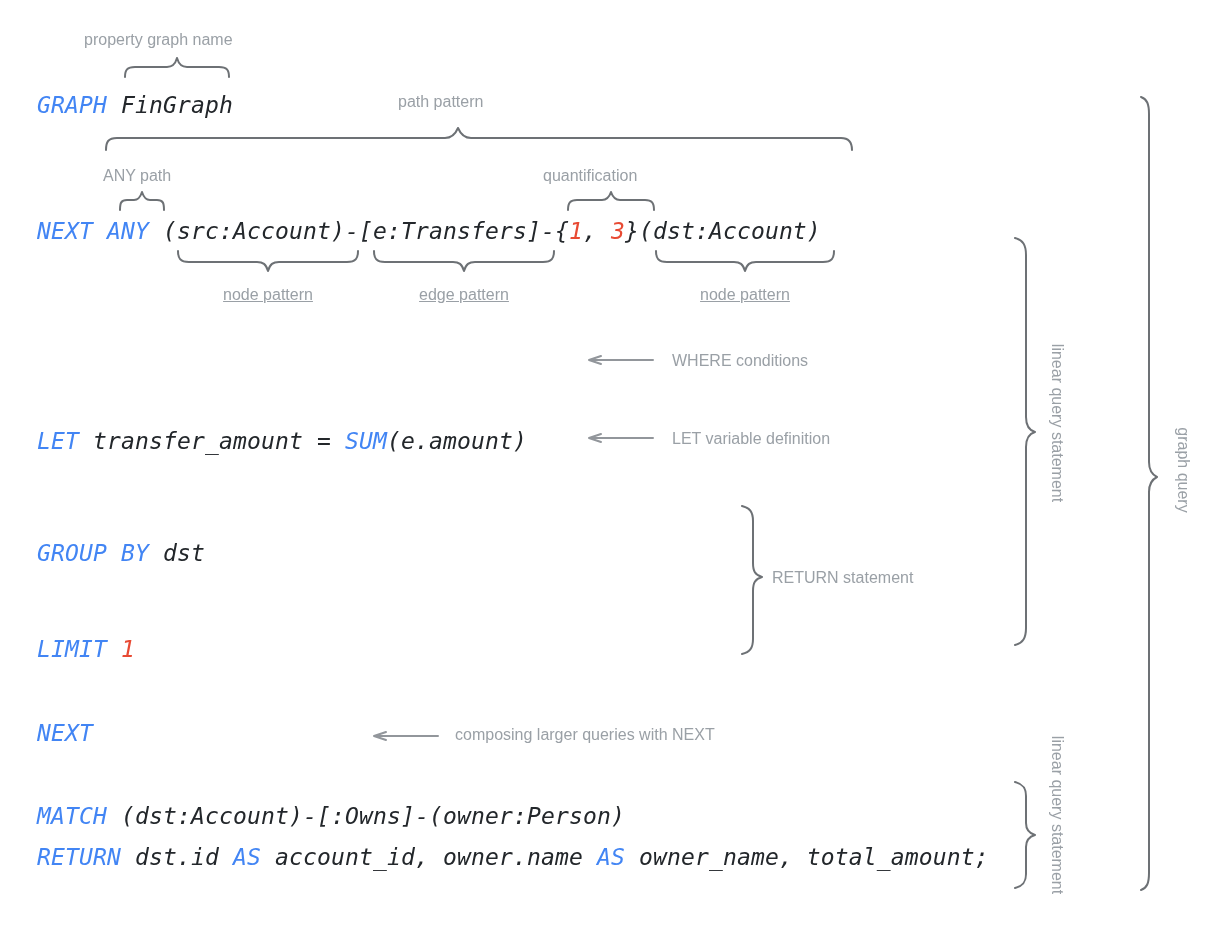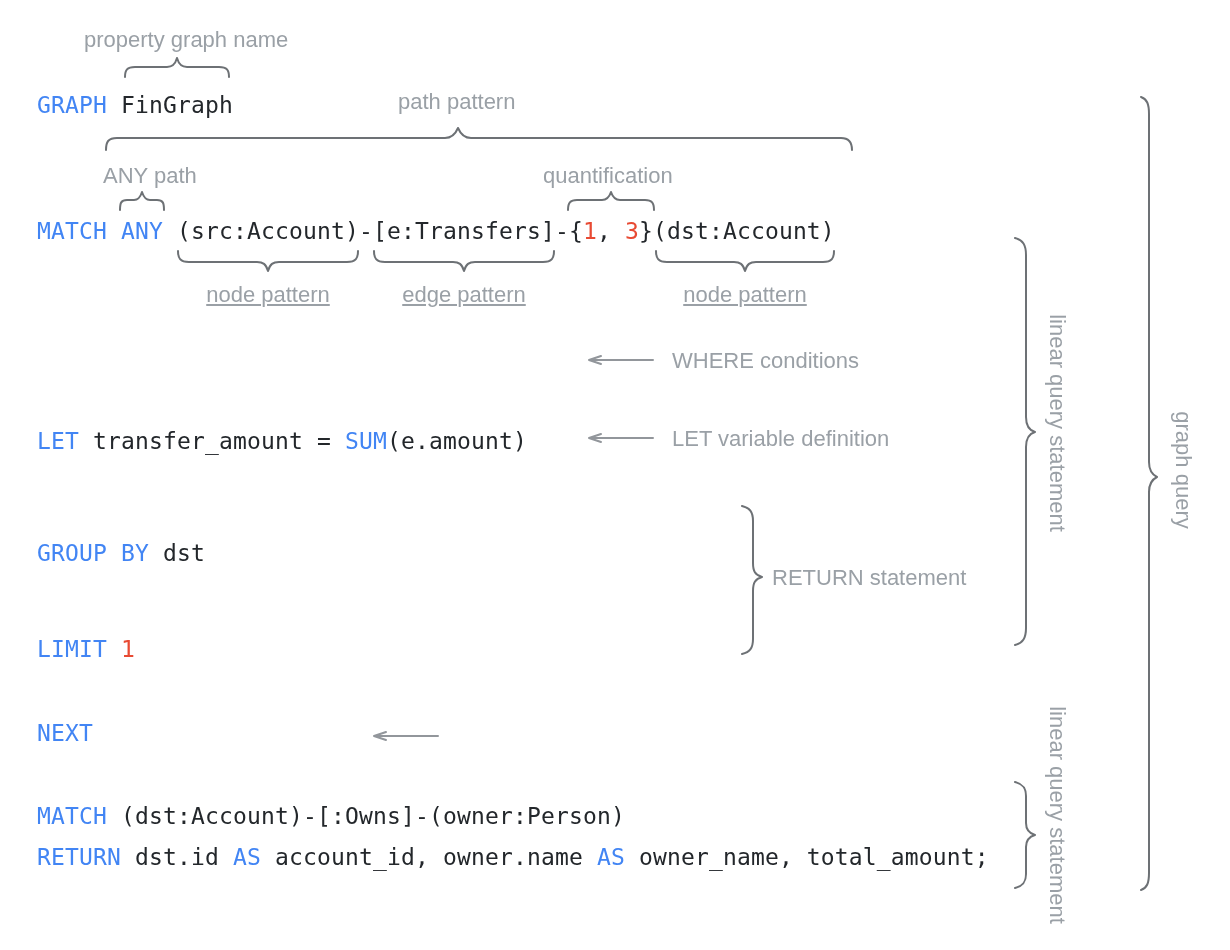--- a/index.html
+++ b/index.html
@@ -13,27 +13,28 @@
   }
   .code {
     position: absolute;
     left: 37px;
     font-family: "DejaVu Sans Mono", "Liberation Mono", monospace;
     font-size: 23px;
     line-height: 23px;
     letter-spacing: 0.15px;
     white-space: pre;
     color: var(--code, #22262a);
+    font-style: italic;
   }
   .seg-kw  { color: var(--keyword, #4285F4); }
   .seg-tx  { color: var(--code, #22262a); }
   .seg-num { color: var(--number, #E84A33); }
   .label {
     position: absolute;
-    font-size: 22px;
+    font-size: 16px;
     line-height: 22px;
     color: var(--label, #9AA0A6);
     white-space: nowrap;
   }
   .label.centered { transform: translateX(-50%); text-decoration: underline; }
   .label.vertical {
     writing-mode: vertical-rl;
     transform: translate(-50%, -50%);
     line-height: 22px;
   }
@@ -52,38 +53,39 @@
     stroke-linecap: round;
     stroke-linejoin: round;
   }
 </style>
 </head>
 <body>
 
 <div id="canvas">
 
   <div class="code" style="top:94px"><span class="seg-kw">GRAPH</span><span class="seg-tx"> FinGraph</span></div>
-  <div class="code" style="top:220px"><span class="seg-kw">MATCH ANY</span><span class="seg-tx"> (src:Account)-[e:Transfers]-{</span><span class="seg-num">1</span><span class="seg-tx">, </span><span class="seg-num">3</span><span class="seg-tx">}(dst:Account)</span></div>
+  <div class="code" style="top:220px"><span class="seg-kw">NEXT ANY</span><span class="seg-tx"> (src:Account)-[e:Transfers]-{</span><span class="seg-num">1</span><span class="seg-tx">, </span><span class="seg-num">3</span><span class="seg-tx">}(dst:Account)</span></div>
   <div class="code" style="top:430px"><span class="seg-kw">LET</span><span class="seg-tx"> transfer_amount = </span><span class="seg-kw">SUM</span><span class="seg-tx">(e.amount)</span></div>
   <div class="code" style="top:542px"><span class="seg-kw">GROUP BY</span><span class="seg-tx"> dst</span></div>
   <div class="code" style="top:638px"><span class="seg-kw">LIMIT</span><span class="seg-tx"> </span><span class="seg-num">1</span></div>
   <div class="code" style="top:722px"><span class="seg-kw">NEXT</span></div>
   <div class="code" style="top:805px"><span class="seg-kw">MATCH</span><span class="seg-tx"> (dst:Account)-[:Owns]-(owner:Person)</span></div>
   <div class="code" style="top:846px"><span class="seg-kw">RETURN</span><span class="seg-tx"> dst.id </span><span class="seg-kw">AS</span><span class="seg-tx"> account_id, owner.name </span><span class="seg-kw">AS</span><span class="seg-tx"> owner_name, total_amount;</span></div>
 
   <div class="label" style="left:84px;  top:29px">property graph name</div>
   <div class="label" style="left:398px; top:91px">path pattern</div>
   <div class="label" style="left:103px; top:165px">ANY path</div>
   <div class="label" style="left:543px; top:165px">quantification</div>
   <div class="label centered" style="left:268px; top:284px">node pattern</div>
   <div class="label centered" style="left:464px; top:284px">edge pattern</div>
   <div class="label centered" style="left:745px; top:284px">node pattern</div>
   <div class="label" style="left:672px; top:350px">WHERE conditions</div>
   <div class="label" style="left:672px; top:428px">LET variable definition</div>
   <div class="label" style="left:772px; top:567px">RETURN statement</div>
+  <div class="label" style="left:455px; top:724px">composing larger queries with NEXT</div>
   <div class="label vertical" style="left:1057px; top:423px">linear query statement</div>
   <div class="label vertical" style="left:1183px; top:470px">graph query</div>
   <div class="label vertical" style="left:1057px; top:815px">linear query statement</div>
 
   <svg class="brace" style="left:124px; top:57px" width="106" height="21">
     <path d="M1,20 C1,13 3,10 11,10 L43,10 C48,10 51,8 53,1 C55,8 58,10 63,10 L95,10 C103,10 105,13 105,20"></path>
   </svg>
   <svg class="brace" style="left:105px; top:127px" width="748" height="24">
     <path d="M1,23 C1,15 3,11 12,11 L340,11 C346,11 350,8 353,1 C356,8 360,11 366,11 L736,11 C744,11 747,15 747,23"></path>
   </svg>

